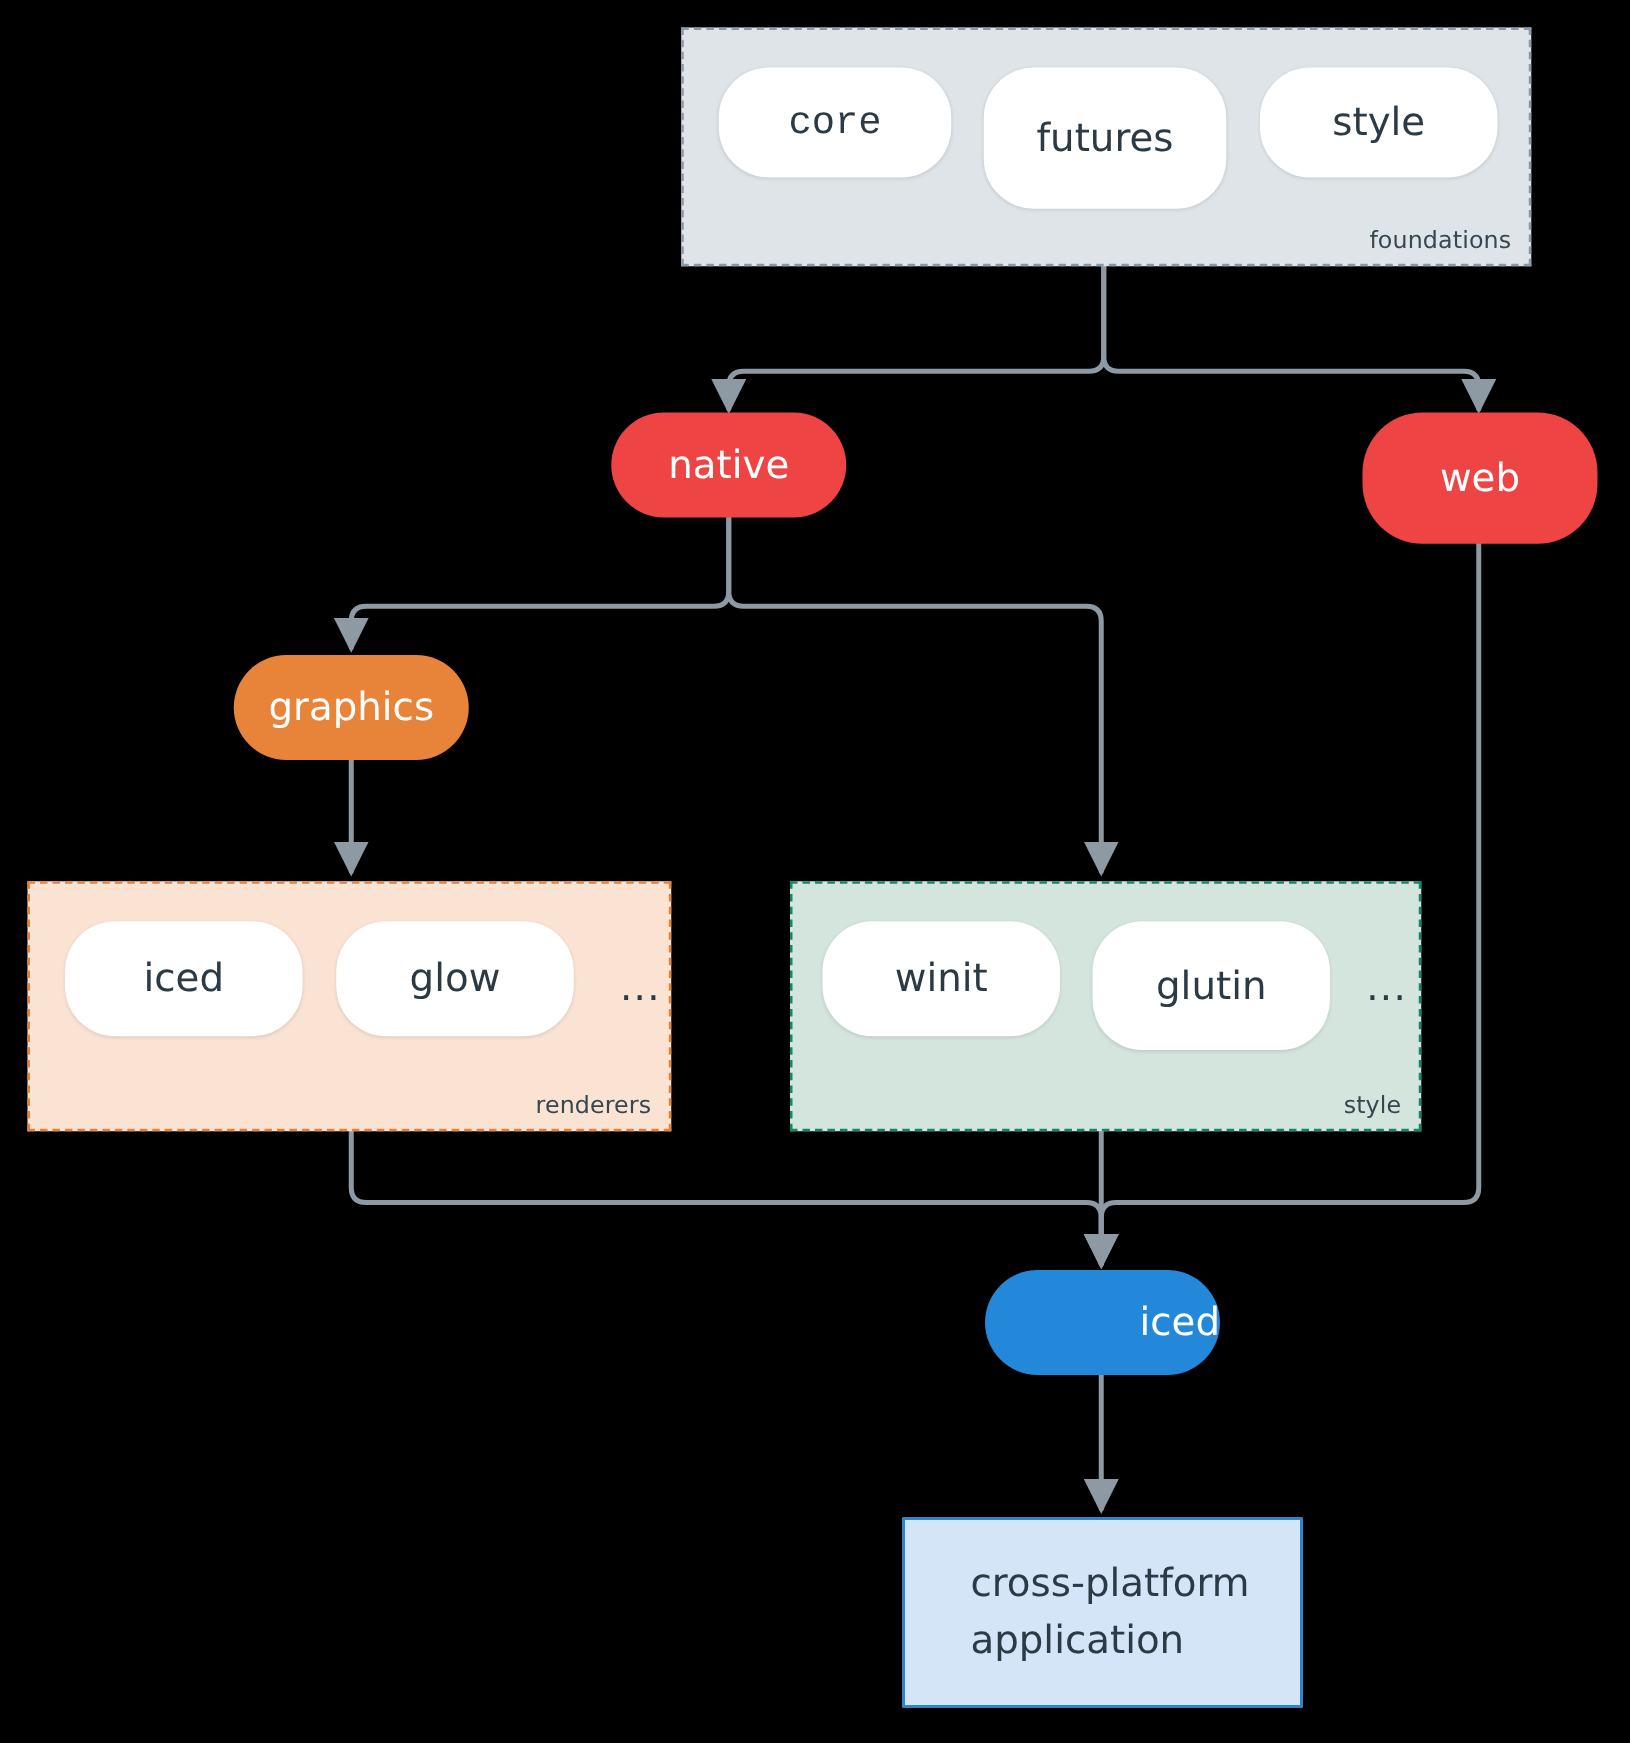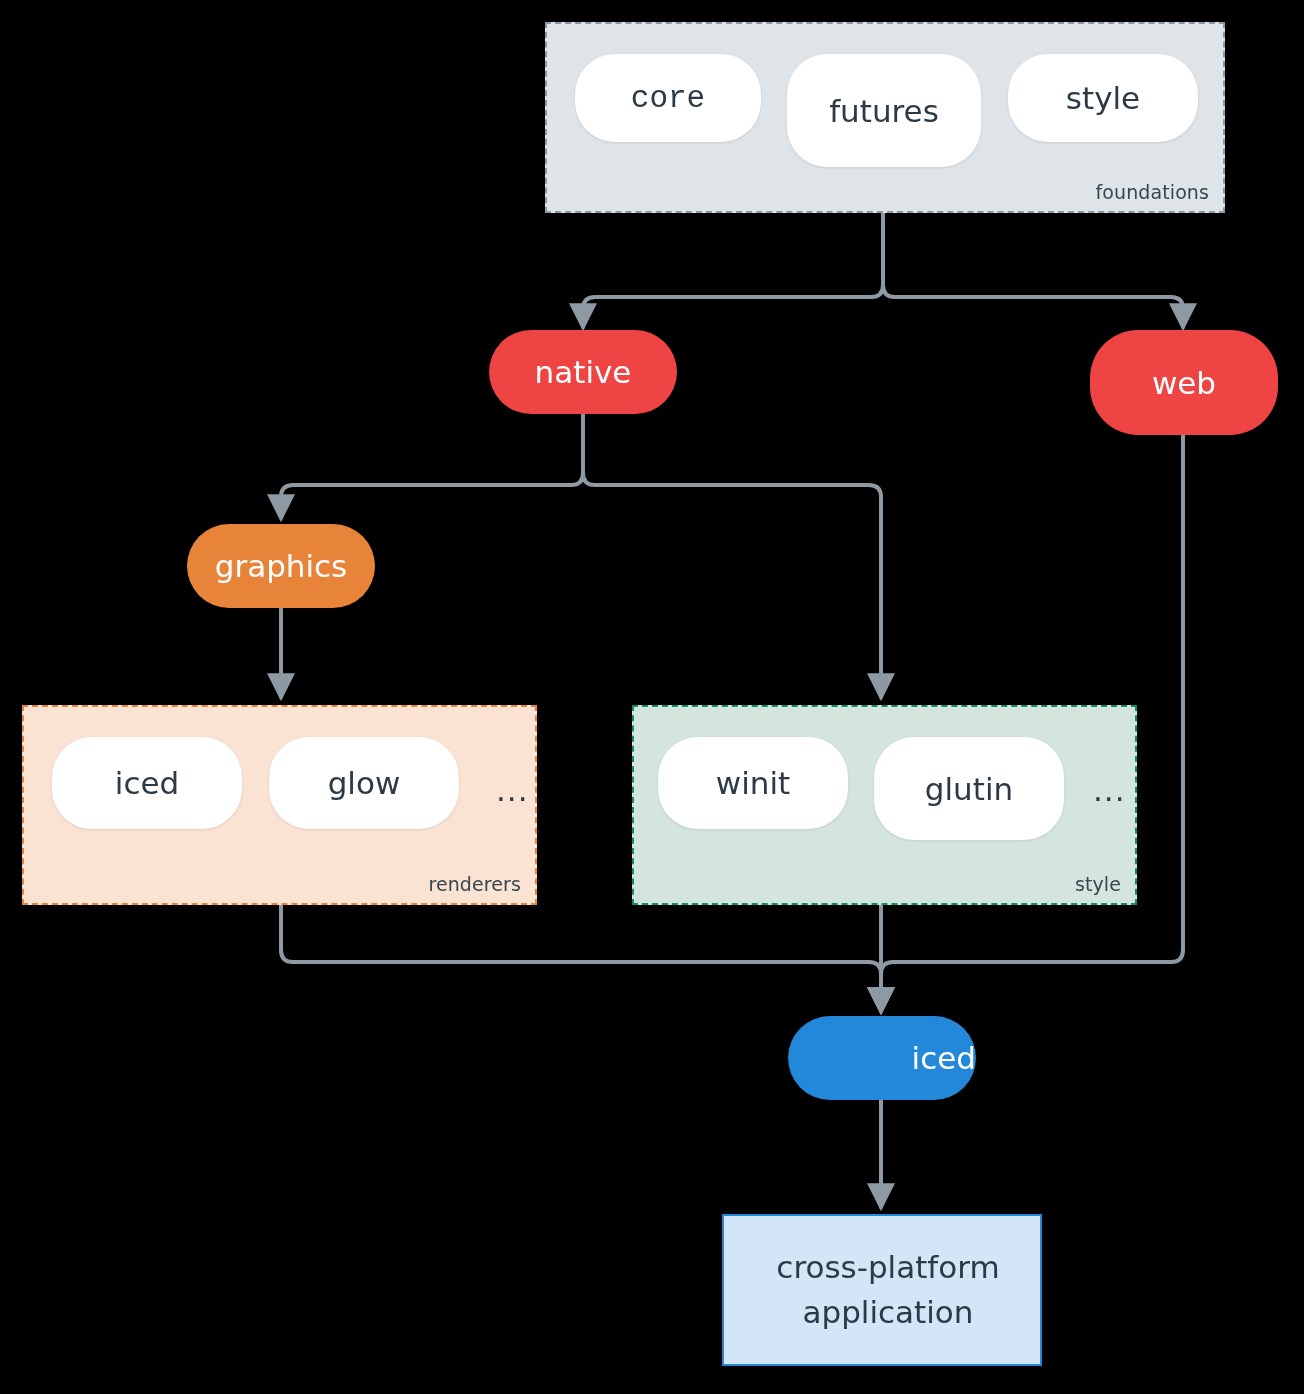--- a/index.html
+++ b/index.html
@@ -99,21 +99,21 @@
 
   
   #node-application {
     position: absolute;
     box-sizing: border-box;
     background: #d4e5f8;
     border: 2px solid #2388da;
     display: flex;
     align-items: center;
     justify-content: center;
-    text-align: center;
+    text-align: left;
     font-size: 31px;
     line-height: 1.45;
     color: #2b3a44;
     padding-left: 12px;
   }
 
   
   .ellipsis {
     position: absolute;
     font-size: 31px;

